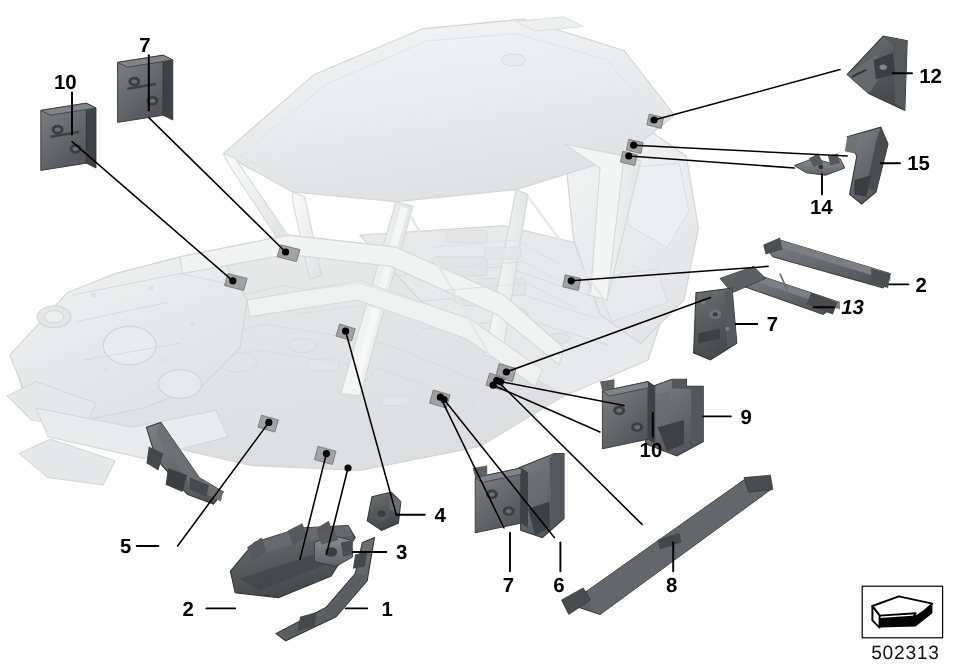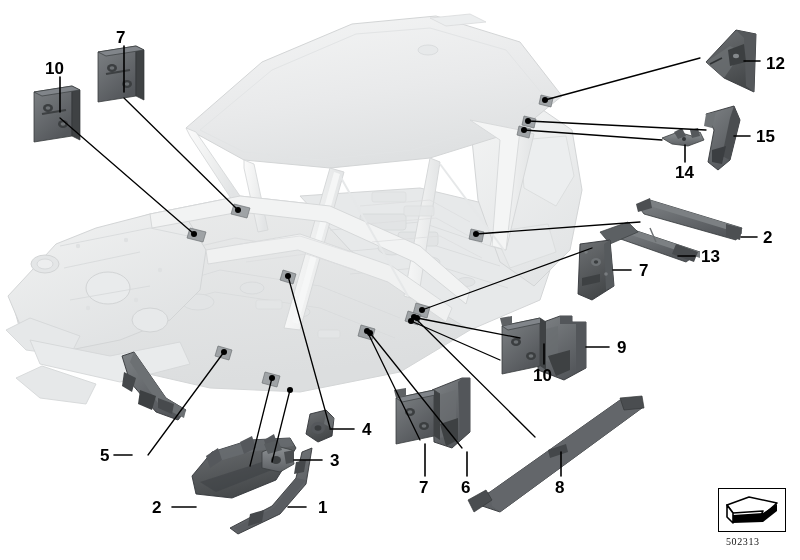--- a/index.html
+++ b/index.html
@@ -38,22 +38,22 @@
     user-select: none;
   }
   .legend-box {
     position: absolute;
     box-sizing: border-box;
     border: 1px solid #000000;
     background: #ffffff;
   }
   .legend-code {
     position: absolute;
-    font-family: Liberation Serif, serif;
-    font-size: 10px;
+    font-family: Liberation Sans, sans-serif;
+    font-size: 16px;
     letter-spacing: 0.6px;
     color: #111111;
     white-space: nowrap;
   }
 </style>
 </head>
 <body>
 
 <div id="diagram-root">
 
@@ -436,21 +436,21 @@
   <div class="callout-num" style="left:100px; top:447px;">5</div>
   <div class="callout-num" style="left:461px; top:479px;">6</div>
   <div class="callout-num" style="left:419px; top:479px;">7</div>
   <div class="callout-num" style="left:555px; top:479px;">8</div>
   <div class="callout-num" style="left:617px; top:339px;">9</div>
   <div class="callout-num" style="left:533px; top:367px;">10</div>
   <div class="callout-num" style="left:116px; top:29px;">7</div>
   <div class="callout-num" style="left:45px; top:60px;">10</div>
   <div class="callout-num" style="left:639px; top:262px;">7</div>
   <div class="callout-num" style="left:763px; top:229px;">2</div>
-  <div class="callout-num" style="left:701px; top:248px;">13</div>
+  <div class="callout-num" style="left:701px; top:248px;font-style:italic;">13</div>
   <div class="callout-num" style="left:675px; top:164px;">14</div>
   <div class="callout-num" style="left:756px; top:128px;">15</div>
   <div class="callout-num" style="left:766px; top:55px;">12</div>
 
   <div class="legend-box" style="left:718px; top:488px; width:68px; height:44px;">
     <svg viewBox="0 0 68 44" width="68" height="44">
       <path d="M8 16 L30 8 L58 14 L40 30 L44 22 L14 24 Z" fill="#ffffff" stroke="#000000" stroke-width="1.6" stroke-linejoin="round"></path>
       <path d="M14 26 L44 24 L58 15 L58 22 L44 33 L14 34 Z" fill="#000000"></path>
       <path d="M8 16 L8 28 L14 34 L14 24 Z" fill="#ffffff" stroke="#000000" stroke-width="1.6" stroke-linejoin="round"></path>
     </svg>

